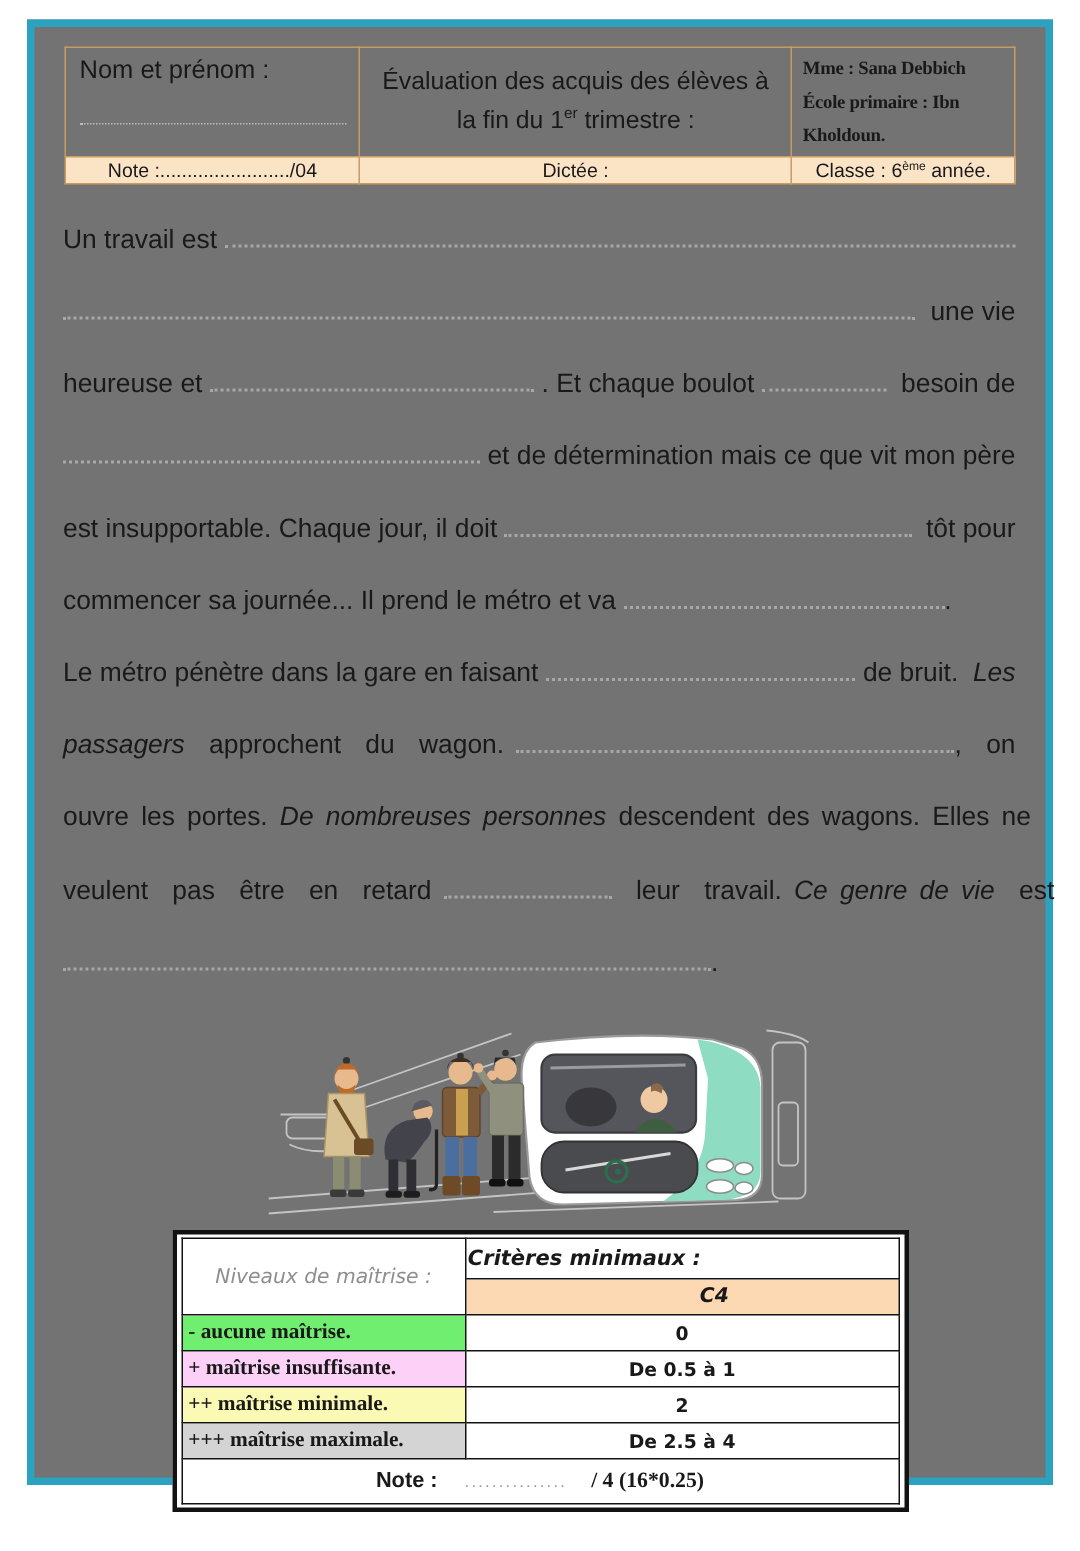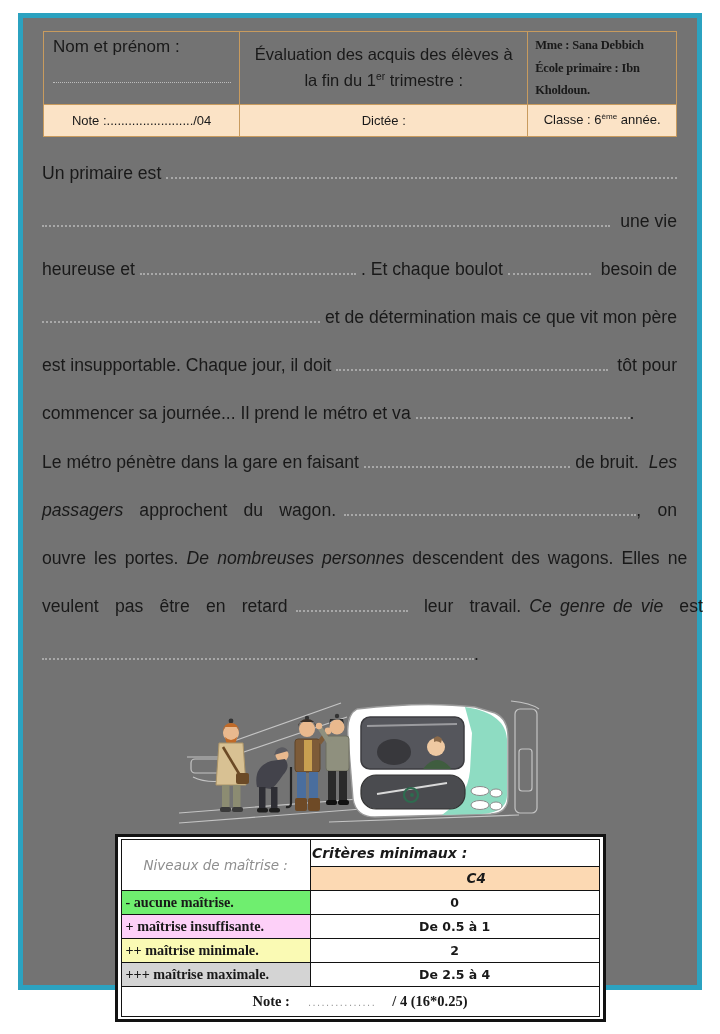--- a/index.html
+++ b/index.html
@@ -14,21 +14,21 @@
   
   .header-table { width:634px; margin:13px auto 0; border-collapse:collapse; table-layout:fixed; }
   .header-table td { border:1.6px solid #c89b5e; box-sizing:border-box; }
   .ht-name { width:31%; vertical-align:top; padding:5px 8px 3px 9px; font-size:17px; height:56px; }
   .name-dots { border-bottom:1.6px dotted #bdbdbd; margin-top:23px; height:2px; }
   .ht-title { width:45.5%; text-align:center; font-size:16.5px; line-height:1.55; padding:3px 2px; }
   .ht-teacher {
     font-family:"Liberation Serif", serif; font-weight:bold; font-size:12.5px;
     line-height:1.8; padding:2px 2px 2px 7px; letter-spacing:-0.2px; vertical-align:top;
   }
-  .hrow2 td { background:#fbe3c6; height:32px; font-size:13px; text-align:center; padding:1px 2px; }
+  .hrow2 td { background:#fbe3c6; height:18px; font-size:13px; text-align:center; padding:1px 2px; }
   sup { font-size:0.62em; }
   
   .dictation { margin:26px 20px 0 19px; }
   .line { display:flex; align-items:baseline; height:48.2px; font-size:17.6px; }
   .txt { white-space:pre; }
   .it { font-style:italic; }
   .blank { border-bottom:2px dotted #a8a8a8; height:6px; }
   .just { justify-content:space-between; word-spacing:3.2px; }
   
   .illus { display:block; margin:2px auto 0; }
@@ -38,21 +38,21 @@
     padding:2px 3px; box-sizing:border-box;
   }
   .criteria { width:100%; border-collapse:collapse; table-layout:fixed; }
   .criteria td { border:1.5px solid #121212; overflow:hidden; }
   .cell-levels { width:39%; text-align:center; font-style:italic; color:#8e8e8e; font-size:13.5px; font-family:"DejaVu Sans",sans-serif; }
   .cell-crit { font-weight:bold; font-style:italic; font-size:14px; height:24px; font-family:"DejaVu Sans",sans-serif; }
   .cell-c4 { background:#fcd9b3; text-align:center; font-weight:bold; font-style:italic; font-size:13.5px; height:21px; font-family:"DejaVu Sans",sans-serif;padding-left:44px; }
   .lvl { font-family:"Liberation Serif",serif; font-weight:bold; font-size:14.2px; padding:1px 4px; height:21px; }
   .val { text-align:center; font-weight:bold; font-size:12.5px; font-family:"DejaVu Sans",sans-serif; height:21px; }
   .note-cell { height:27px; text-align:center; font-size:14.5px; }
-  .note-label { font-family:Liberation Serif, serif; font-weight:bold; }
+  .note-label { font-family:Liberation Sans, sans-serif; font-weight:bold; }
   .note-dots { color:#9a9a9a; font-size:11px; letter-spacing:1.5px; margin:0 12px 0 14px; }
   .note-val { font-family:"Liberation Serif",serif; font-weight:bold; }
 </style>
 </head>
 <body>
 
 <div class="frame">
 
   <table class="header-table">
     <tbody>
@@ -73,21 +73,21 @@
     <tr class="hrow2">
       <td>Note :......................../04</td>
       <td>Dictée :</td>
       <td><span>Classe : 6</span><sup>ème</sup><span> année.</span></td>
     </tr>
   </tbody>
     </table>
 
   <div class="dictation">
       <div class="line">
-        <span class="txt">Un primaire est </span>
+        <span class="txt">Un travail est </span>
         <span class="blank" style="flex-grow: 1;"></span>
       </div>
       <div class="line">
         <span class="blank" style="flex-grow: 1;"></span>
         <span class="txt">  une vie</span>
       </div>
       <div class="line">
         <span class="txt">heureuse et </span>
         <span class="blank" style="flex-grow: 2.6;"></span>
         <span class="txt"> . Et chaque boulot </span>

